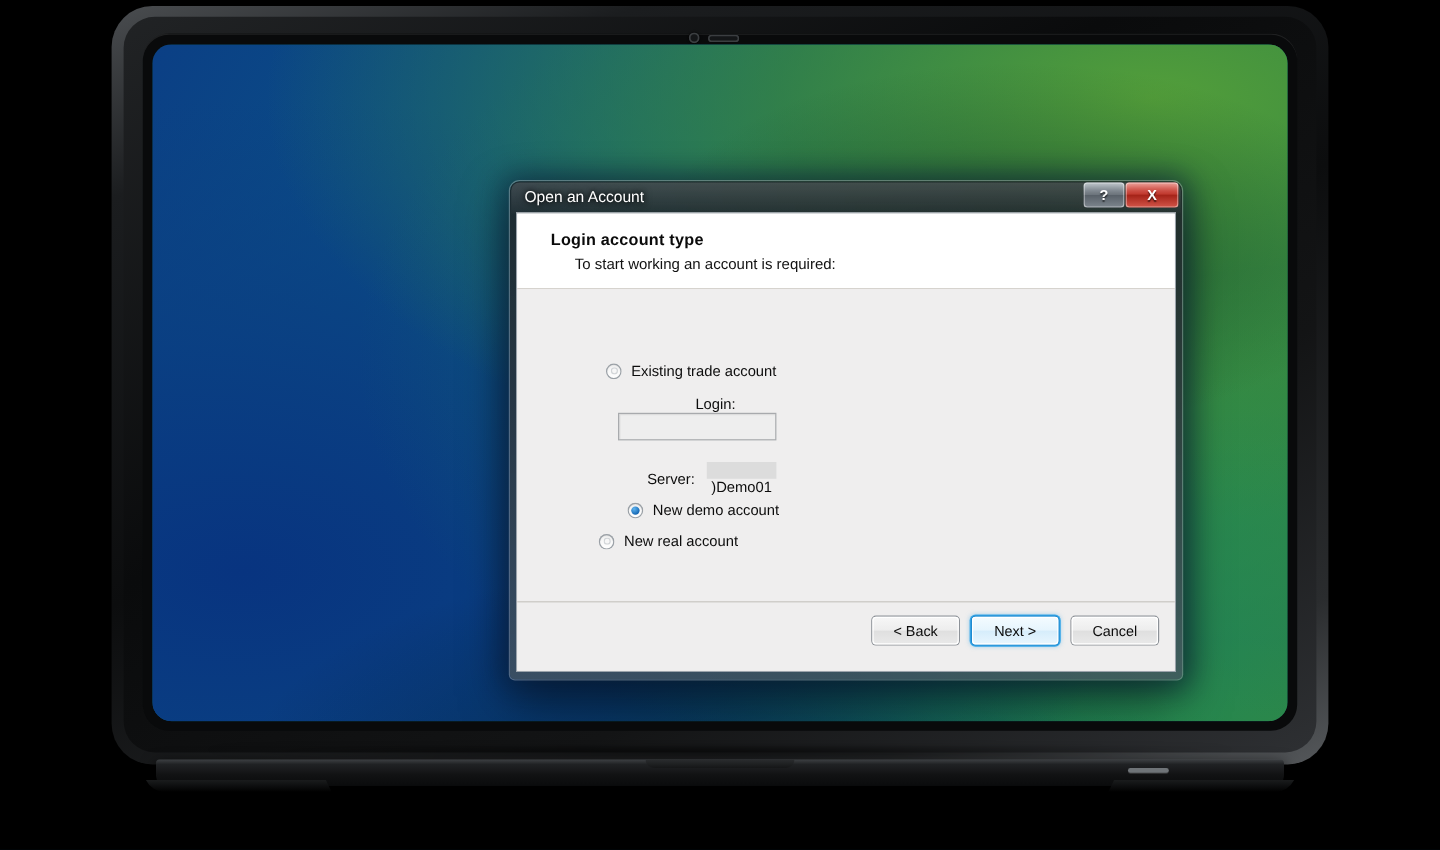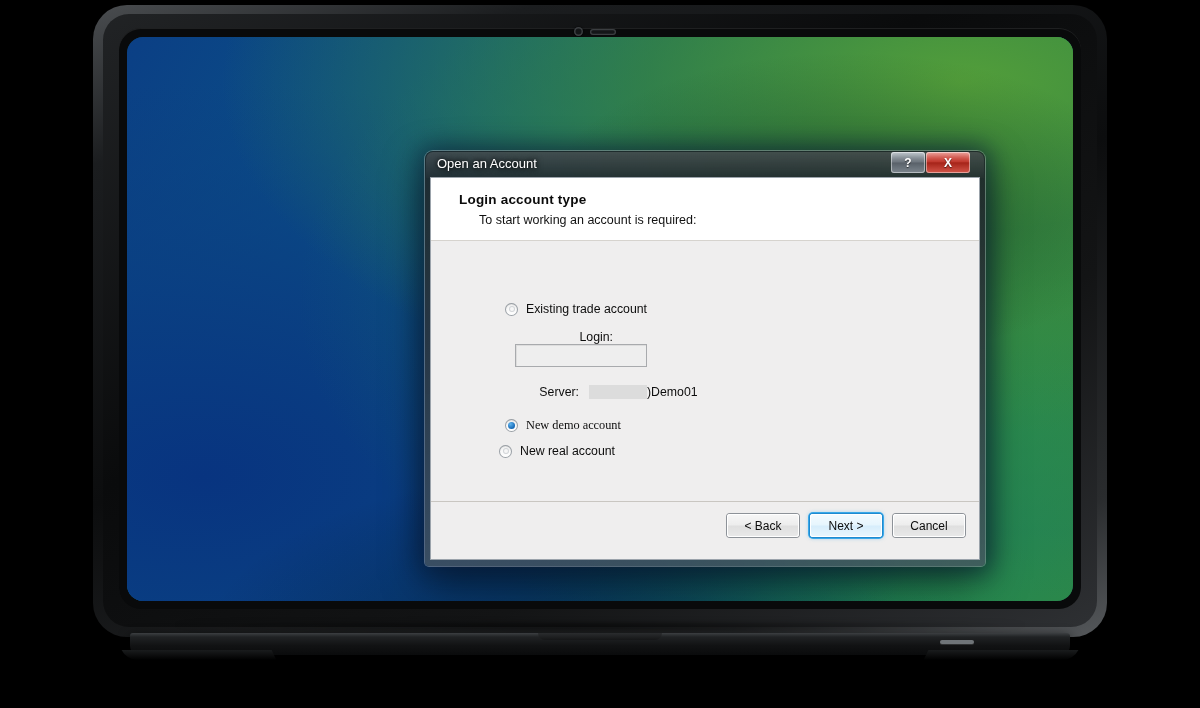--- a/index.html
+++ b/index.html
@@ -61,21 +61,21 @@
     position:absolute;inset:0;border-radius:8px 8px 4px 4px;
     background:linear-gradient(180deg,rgba(28,34,40,.88) 0%,rgba(44,52,60,.86) 46%,rgba(70,84,96,.80) 100%);
     box-shadow:0 0 0 1px rgba(255,255,255,.30), 0 0 22px 6px rgba(10,30,60,.55), 0 14px 40px rgba(0,0,0,.55);
     backdrop-filter:blur(6px);
   }
   .dlg-glass-sheen{
     position:absolute;left:1px;top:1px;right:1px;height:26px;border-radius:7px 7px 0 0;
     background:linear-gradient(180deg,rgba(255,255,255,.16),rgba(255,255,255,.02));
   }
   .titlebar{
-    position:absolute;left:0;top:0;right:12px;height:30px;
+    position:absolute;left:0;top:0;right:0;height:30px;
   }
   .title-text{
     position:absolute;left:12px;top:5px;font-size:13px;color:#ffffff;
     text-shadow:0 0 4px rgba(0,0,0,.95),0 0 7px rgba(0,0,0,.7);
     white-space:nowrap;
   }
   .wbtns{position:absolute;right:3px;top:1px;display:flex;gap:1px;}
   .wbtn{
     width:34px;height:21px;border-radius:3px;display:flex;align-items:center;justify-content:center;
     font-size:12px;font-weight:bold;color:#fff;
@@ -116,21 +116,21 @@
     content:"";position:absolute;left:3.5px;top:3.5px;width:6px;height:6px;border-radius:50%;
     background:#f7f7f7;box-shadow:inset 0 0 0 1px #d2d5d8;
   }
   .rlabel{margin-left:8px;font-size:12.3px;color:#0d0d0d;}
 
   .flabel{font-size:12.3px;color:#0d0d0d;text-align:right;width:74px;flex:none;}
   .tinput{
     margin-left:10px;width:126px;height:19px;background:#eeeeee;
     border:1px solid #a8aaad;box-shadow:inset 1px 1px 0 rgba(0,0,0,.07);
   }
-  .srv{margin-left:10px;display:flex;align-items:center;font-size:12.3px;color:#0d0d0d;}
+  .srv{margin-left:10px;display:flex;align-items:center;font-size:12.3px;color:#0d0d0d;flex-direction:column;}
   .redact{display:inline-block;width:58px;height:14px;background:#dcdcdc;}
   .chkwrap{margin-left:14px;display:flex;align-items:center;}
   .chk{
     width:12px;height:12px;flex:none;background:#f0f0f0;border:1px solid #b6b9bc;position:relative;
   }
   .chk::after{
     content:"";position:absolute;left:2.5px;top:5px;width:3.5px;height:6.5px;
     border:solid #9aa0a6;border-width:0 1.7px 1.7px 0;transform:rotate(42deg);
   }
   .chklabel{margin-left:6px;font-size:12.3px;color:#9a9a9a;}
@@ -244,21 +244,21 @@
 
 
               <div class="row" style="left:54px;top:144px;">
                 <span class="flabel">Server:</span>
                 <span class="srv">
                   <span class="redact"></span>
                   <span>)Demo01</span>
                 </span>
               </div>
 
-              <div class="row" style="left:54px;top:177px;font-family:Liberation Serif, serif;">
+              <div class="row" style="left:72px;top:177px;">
                 <span class="radio on"></span>
                 <span class="rlabel">New demo account</span>
               </div>
 
               <div class="row" style="left:48px;top:203px;">
                 <span class="radio off"></span>
                 <span class="rlabel">New real account</span>
               </div>
 
             </div>

